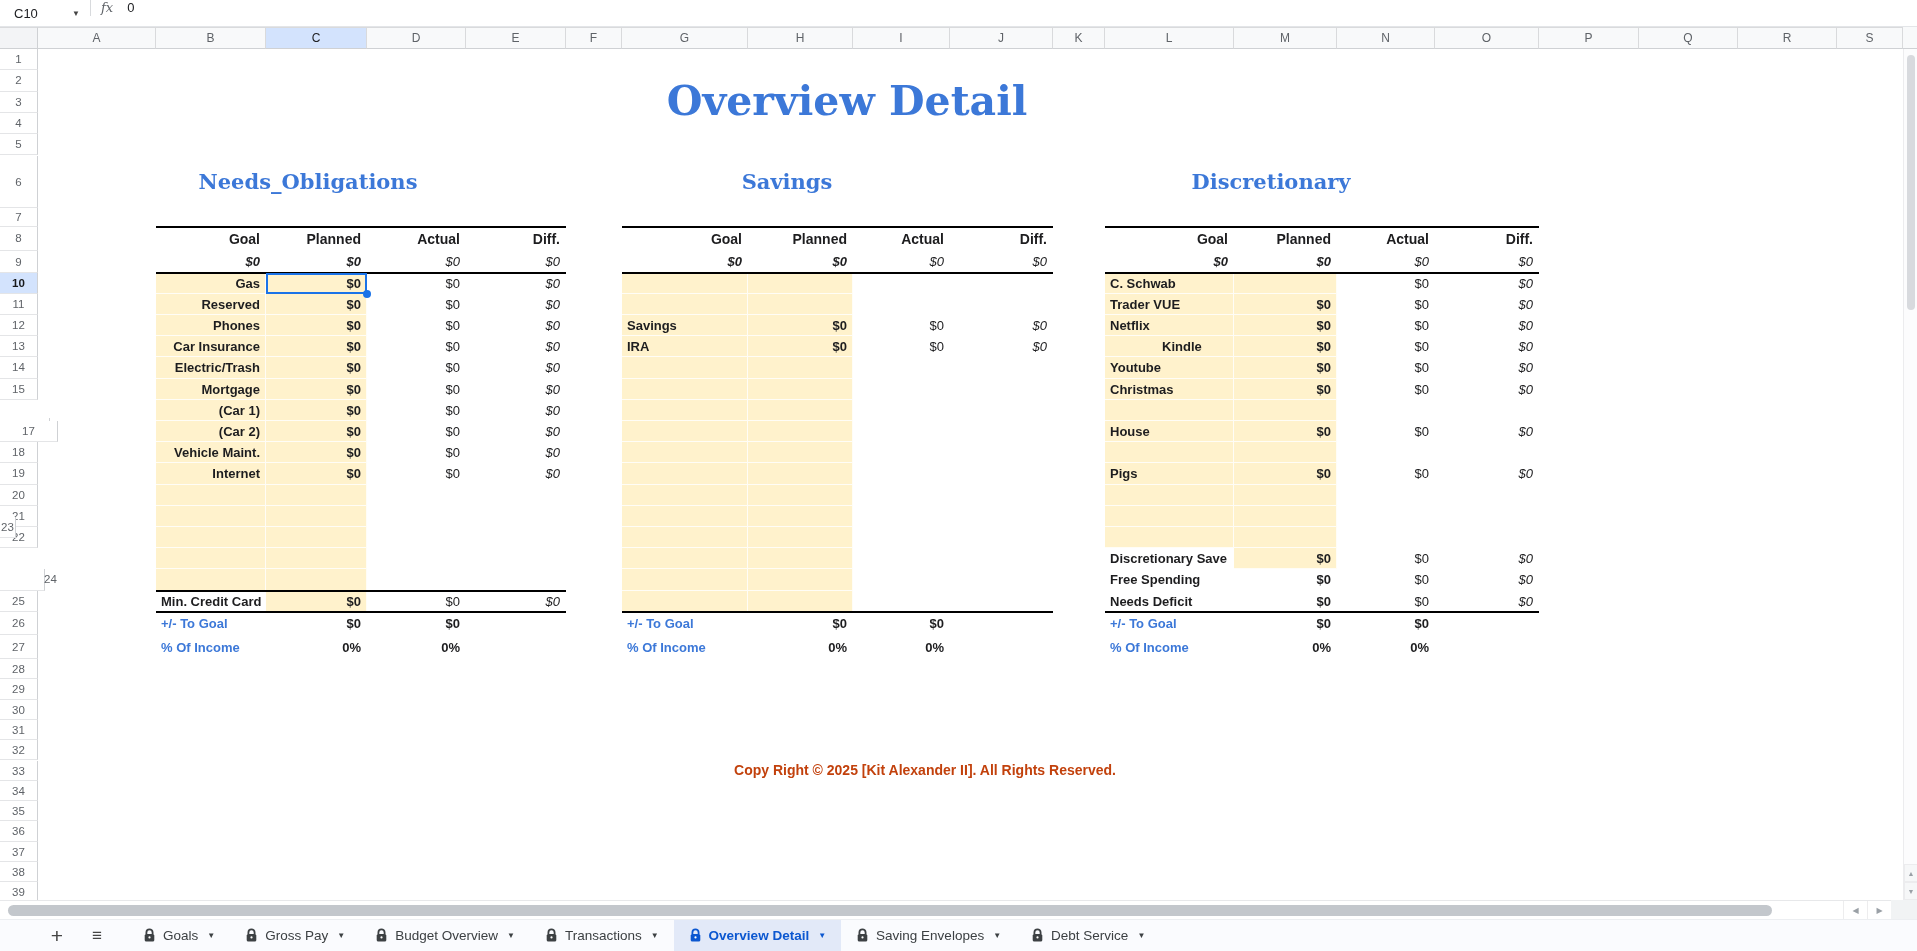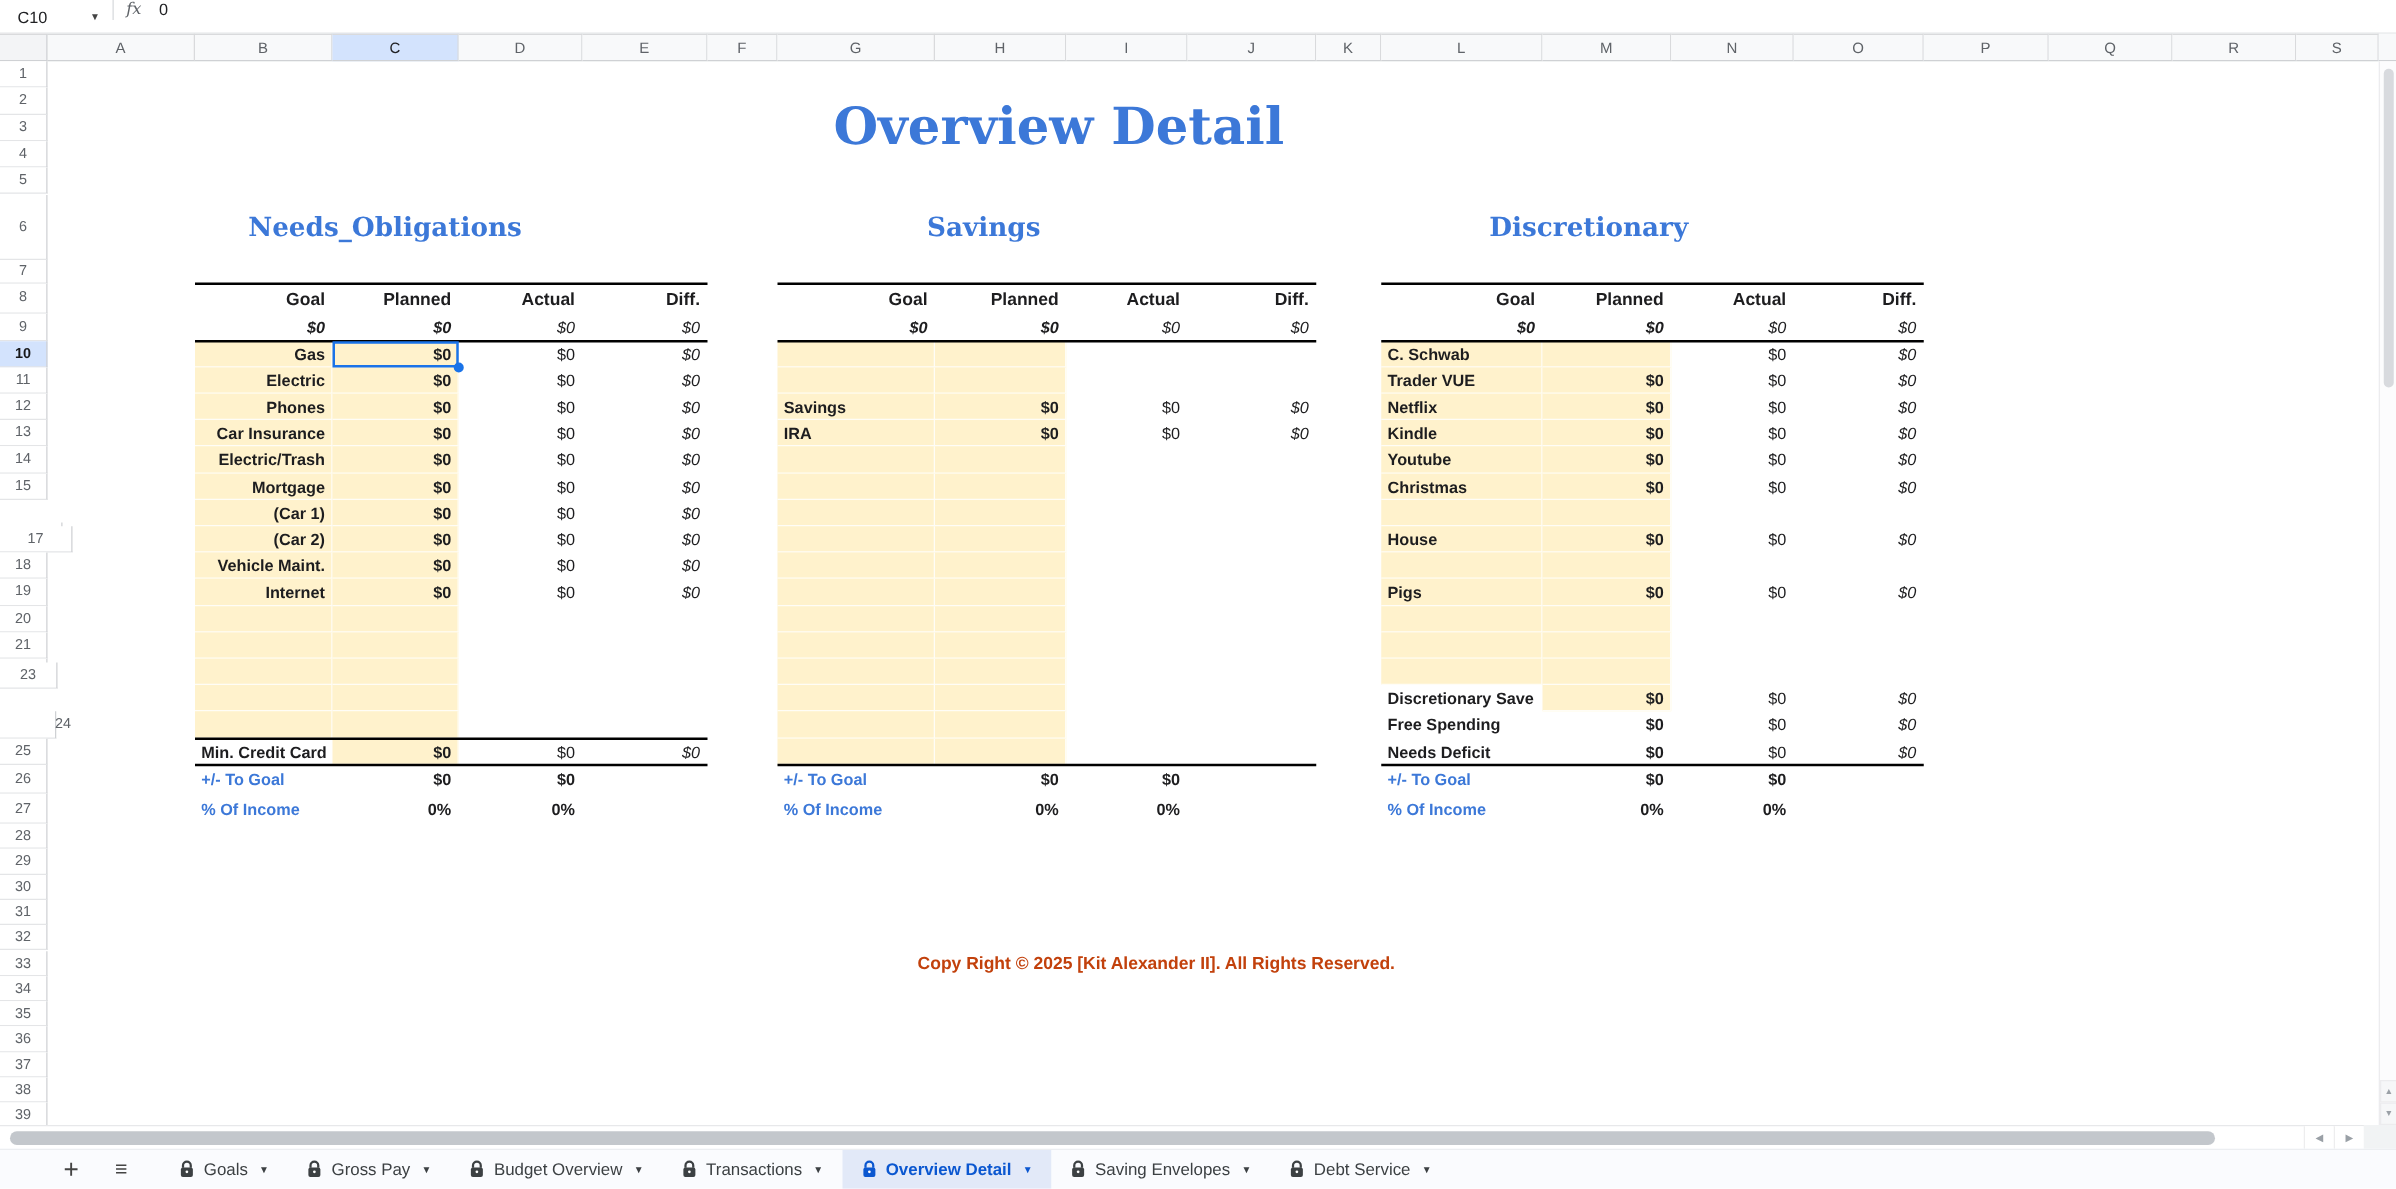--- a/index.html
+++ b/index.html
@@ -134,21 +134,21 @@
       <div class="creambg" style="left: 266px; top: 527px; width: 101px; height: 21.2px; z-index: 1;"></div>
       <div class="creambg" style="left: 156px; top: 548.2px; width: 110px; height: 21.2px; z-index: 1;"></div>
       <div class="creambg" style="left: 266px; top: 548.2px; width: 101px; height: 21.2px; z-index: 1;"></div>
       <div class="creambg" style="left: 156px; top: 569.4px; width: 110px; height: 21.2px; z-index: 1;"></div>
       <div class="creambg" style="left: 266px; top: 569.4px; width: 101px; height: 21.2px; z-index: 1;"></div>
       <div class="creambg" style="left: 266px; top: 590.6px; width: 101px; height: 21.2px; z-index: 1;"></div>
       <div class="cell r b" style="left: 156px; top: 272.6px; width: 110px; height: 21.2px; z-index: 4;">Gas</div>
       <div class="cell r b" style="left: 266px; top: 272.6px; width: 101px; height: 21.2px; z-index: 4;">$0</div>
       <div class="cell r" style="left: 367px; top: 272.6px; width: 99px; height: 21.2px; z-index: 4;">$0</div>
       <div class="cell r it" style="left: 466px; top: 272.6px; width: 100px; height: 21.2px; z-index: 4;">$0</div>
-      <div class="cell r b" style="left: 156px; top: 293.8px; width: 110px; height: 21.2px; z-index: 4;">Electric</div>
+      <div class="cell r b" style="left: 156px; top: 293.8px; width: 110px; height: 21.2px; z-index: 4;">Reserved</div>
       <div class="cell r b" style="left: 266px; top: 293.8px; width: 101px; height: 21.2px; z-index: 4;">$0</div>
       <div class="cell r" style="left: 367px; top: 293.8px; width: 99px; height: 21.2px; z-index: 4;">$0</div>
       <div class="cell r it" style="left: 466px; top: 293.8px; width: 100px; height: 21.2px; z-index: 4;">$0</div>
       <div class="cell r b" style="left: 156px; top: 315px; width: 110px; height: 21.2px; z-index: 4;">Phones</div>
       <div class="cell r b" style="left: 266px; top: 315px; width: 101px; height: 21.2px; z-index: 4;">$0</div>
       <div class="cell r" style="left: 367px; top: 315px; width: 99px; height: 21.2px; z-index: 4;">$0</div>
       <div class="cell r it" style="left: 466px; top: 315px; width: 100px; height: 21.2px; z-index: 4;">$0</div>
       <div class="cell r b" style="left: 156px; top: 336.2px; width: 110px; height: 21.2px; z-index: 4;">Car Insurance</div>
       <div class="cell r b" style="left: 266px; top: 336.2px; width: 101px; height: 21.2px; z-index: 4;">$0</div>
       <div class="cell r" style="left: 367px; top: 336.2px; width: 99px; height: 21.2px; z-index: 4;">$0</div>
@@ -289,21 +289,21 @@
       <div class="cell r" style="left: 1337px; top: 272.6px; width: 98px; height: 21.2px; z-index: 4;">$0</div>
       <div class="cell r it" style="left: 1435px; top: 272.6px; width: 104px; height: 21.2px; z-index: 4;">$0</div>
       <div class="cell l b" style="left: 1105px; top: 293.8px; width: 129px; height: 21.2px; z-index: 4;">Trader VUE</div>
       <div class="cell r b" style="left: 1234px; top: 293.8px; width: 103px; height: 21.2px; z-index: 4;">$0</div>
       <div class="cell r" style="left: 1337px; top: 293.8px; width: 98px; height: 21.2px; z-index: 4;">$0</div>
       <div class="cell r it" style="left: 1435px; top: 293.8px; width: 104px; height: 21.2px; z-index: 4;">$0</div>
       <div class="cell l b" style="left: 1105px; top: 315px; width: 129px; height: 21.2px; z-index: 4;">Netflix</div>
       <div class="cell r b" style="left: 1234px; top: 315px; width: 103px; height: 21.2px; z-index: 4;">$0</div>
       <div class="cell r" style="left: 1337px; top: 315px; width: 98px; height: 21.2px; z-index: 4;">$0</div>
       <div class="cell r it" style="left: 1435px; top: 315px; width: 104px; height: 21.2px; z-index: 4;">$0</div>
-      <div class="cell l b" style="left: 1105px; top: 336.2px; width: 127px; height: 21.2px; z-index: 4;">Kindle</div>
+      <div class="cell l b" style="left: 1157px; top: 336.2px; width: 127px; height: 21.2px; z-index: 4;">Kindle</div>
       <div class="cell r b" style="left: 1234px; top: 336.2px; width: 103px; height: 21.2px; z-index: 4;">$0</div>
       <div class="cell r" style="left: 1337px; top: 336.2px; width: 98px; height: 21.2px; z-index: 4;">$0</div>
       <div class="cell r it" style="left: 1435px; top: 336.2px; width: 104px; height: 21.2px; z-index: 4;">$0</div>
       <div class="cell l b" style="left: 1105px; top: 357.4px; width: 129px; height: 21.2px; z-index: 4;">Youtube</div>
       <div class="cell r b" style="left: 1234px; top: 357.4px; width: 103px; height: 21.2px; z-index: 4;">$0</div>
       <div class="cell r" style="left: 1337px; top: 357.4px; width: 98px; height: 21.2px; z-index: 4;">$0</div>
       <div class="cell r it" style="left: 1435px; top: 357.4px; width: 104px; height: 21.2px; z-index: 4;">$0</div>
       <div class="cell l b" style="left: 1105px; top: 378.6px; width: 129px; height: 21.2px; z-index: 4;">Christmas</div>
       <div class="cell r b" style="left: 1234px; top: 378.6px; width: 103px; height: 21.2px; z-index: 4;">$0</div>
       <div class="cell r" style="left: 1337px; top: 378.6px; width: 98px; height: 21.2px; z-index: 4;">$0</div>
@@ -380,21 +380,21 @@
       <div class="rowheader" style="left: 0px; top: 336.2px; width: 38px; height: 21.2px; line-height: 21.2px;">13</div>
       <div class="rowheader" style="left: 0px; top: 357.4px; width: 38px; height: 21.2px; line-height: 21.2px;">14</div>
       <div class="rowheader" style="left: 0px; top: 378.6px; width: 38px; height: 21.2px; line-height: 21.2px;">15</div>
       <div class="rowheader" style="left: 0px; top: 399.8px; width: 50px; height: 21.2px; line-height: 21.2px; margin-top: 18px;">16</div>
       <div class="rowheader" style="left: 0px; top: 421px; width: 58px; height: 21.2px; line-height: 21.2px;">17</div>
       <div class="rowheader" style="left: 0px; top: 442.2px; width: 38px; height: 21.2px; line-height: 21.2px;">18</div>
       <div class="rowheader" style="left: 0px; top: 463.4px; width: 38px; height: 21.2px; line-height: 21.2px;">19</div>
       <div class="rowheader" style="left: 0px; top: 484.6px; width: 38px; height: 21.2px; line-height: 21.2px;">20</div>
       <div class="rowheader" style="left: 0px; top: 505.8px; width: 38px; height: 21.2px; line-height: 21.2px;">21</div>
       <div class="rowheader" style="left: 0px; top: 527px; width: 38px; height: 21.2px; line-height: 21.2px;">22</div>
-      <div class="rowheader" style="left: 0px; top: 530px; width: 46px; height: 21.2px; line-height: 21.2px;">23</div>
+      <div class="rowheader" style="left: 0px; top: 517px; width: 16px; height: 21.2px; line-height: 21.2px;">23</div>
       <div class="rowheader" style="left: 0px; top: 569.4px; width: 38px; height: 21.2px; line-height: 21.2px; padding-left: 44px;">24</div>
       <div class="rowheader" style="left: 0px; top: 590.6px; width: 38px; height: 21.2px; line-height: 21.2px;">25</div>
       <div class="rowheader" style="left: 0px; top: 611.8px; width: 38px; height: 23.2px; line-height: 23.2px;">26</div>
       <div class="rowheader" style="left: 0px; top: 635px; width: 38px; height: 24px; line-height: 24px;">27</div>
       <div class="rowheader" style="left: 0px; top: 659px; width: 38px; height: 20.3px; line-height: 20.3px;">28</div>
       <div class="rowheader" style="left: 0px; top: 679.3px; width: 38px; height: 20.3px; line-height: 20.3px;">29</div>
       <div class="rowheader" style="left: 0px; top: 699.6px; width: 38px; height: 20.3px; line-height: 20.3px;">30</div>
       <div class="rowheader" style="left: 0px; top: 719.9px; width: 38px; height: 20.3px; line-height: 20.3px;">31</div>
       <div class="rowheader" style="left: 0px; top: 740.2px; width: 38px; height: 20.3px; line-height: 20.3px;">32</div>
       <div class="rowheader" style="left: 0px; top: 760.5px; width: 38px; height: 20.3px; line-height: 20.3px;">33</div>

